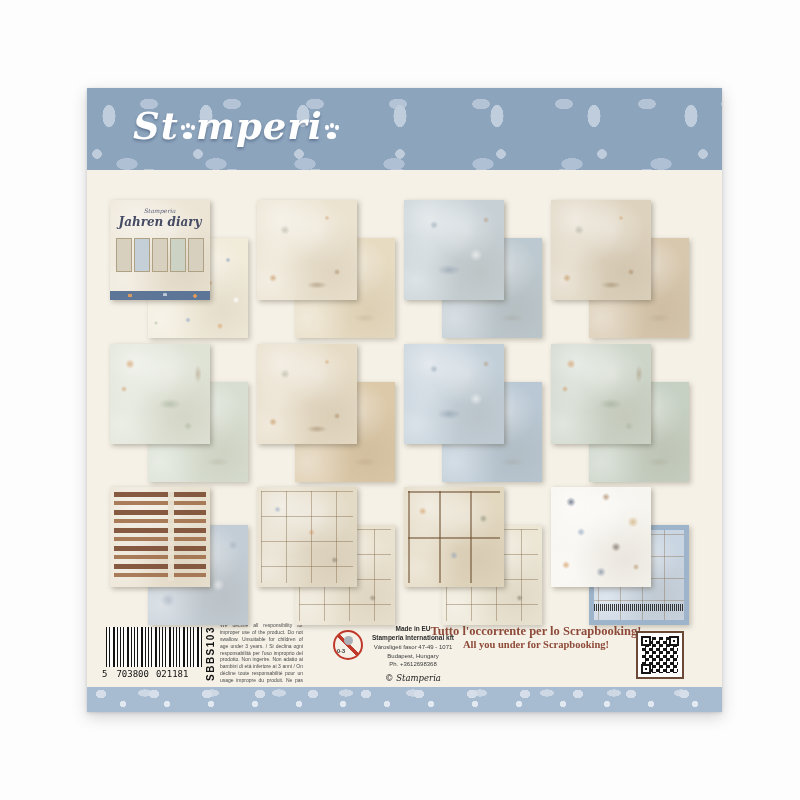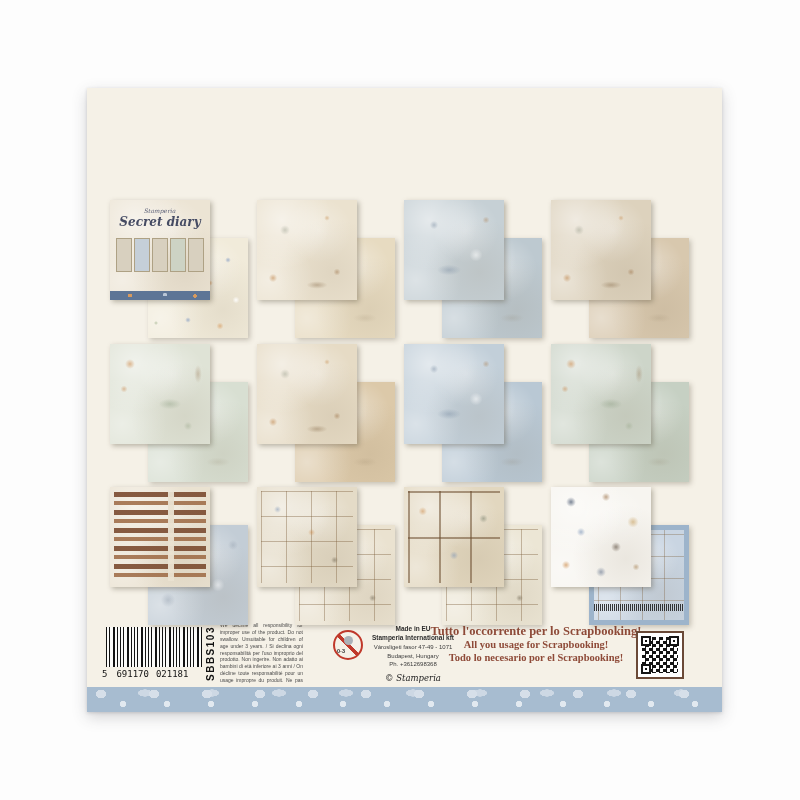--- a/index.html
+++ b/index.html
@@ -184,27 +184,30 @@
   .qr .f{position:absolute;width:10px;height:10px;border:2px solid #151515;background:#fff;box-sizing:border-box;}
   .qr .f::after{content:"";position:absolute;left:2px;top:2px;width:2px;height:2px;background:#151515;}
   .qr .f1{left:-1px;top:-1px;} .qr .f2{right:-1px;top:-1px;} .qr .f3{left:-1px;bottom:-1px;}
 </style>
 </head>
 <body>
 
 <div class="stage">
   <div class="package" style="background-color: rgb(245, 241, 231);">
 
+    <div class="band band-top" style="background-color: rgb(141, 164, 189);">
+      <div class="logo"><span>St</span><span class="paw"></span><span>mperi</span><span class="paw"></span></div>
+    </div>
 
     <div class="grid">
       <div class="tile">
         <div class="paper back v-floral" style="background-color: rgb(241, 235, 218);"></div>
         <div class="paper front v-cover" style="background-color: rgb(236, 228, 212);">
           <div class="cov-brand">Stamperia</div>
-          <div class="cov-title">Secret diary</div>
+          <div class="cov-title">Jahren diary</div>
           <div class="cov-thumbs">
               <i></i>
               <i></i>
               <i></i>
               <i></i>
               <i></i>
             </div>
           <div class="cov-strip"></div>
         </div>
       </div>
@@ -253,21 +256,21 @@
         <div class="paper front v-cutouts" style="background-color: rgb(247, 245, 240);"></div>
       </div>
     </div>
 
     <div class="infobar">
 
       <div class="barcode-block">
         <div class="bars"></div>
         <div class="bar-digits">
           <span>5</span>
-          <span>691170</span>
+          <span>703800</span>
           <span>021181</span>
         </div>
         <div class="sbbs">SBBS103</div>
       </div>
 
       <div class="disclaimer">We decline all responsibility for improper use of the product. Do not swallow. Unsuitable for children of age under 3 years. / Si declina ogni responsabilità per l'uso improprio del prodotto. Non ingerire. Non adatto ai bambini di età inferiore ai 3 anni / On décline toute responsabilité pour un usage impropre du produit. Ne pas ingérer. Ne convient pas aux enfants de moins de 36 mois. / Se declina toda responsabilidad sobre el uso impropio de este producto. No ingerir. No apto para niños menores de 3 años / Wir lehnen jede Verantwortung für unsachgemäßen Gebrauch des Produkts ab. Nicht verschlucken. Nicht geeignet für Kinder unter 3 Jahren.</div>
 
       <div class="prohibition">
         <span class="age">0-3</span>
       </div>
@@ -276,22 +279,21 @@
         <div class="b">Made in EU</div>
         <div class="b">Stamperia International kft</div>
         <div class="r">Városligeti fasor 47-49 - 1071</div>
         <div class="r">Budapest, Hungary</div>
         <div class="r">Ph. +3612698368</div>
         <div class="signature"><span>©</span> <span>Stamperia</span></div>
       </div>
 
       <div class="slogans" style="color: rgb(142, 74, 56);">
         <div class="l0">Tutto l'occorrente per lo Scrapbooking!</div>
-        <div class="l2">All you usage for Scrapbooking!</div>
-        <div class="l3">Todo lo necesario por el Scrapbooking!</div>
+        <div class="l2">All you under for Scrapbooking!</div>
       </div>
 
       <div class="qr">
         <div class="mods">
           <i class="f f1"></i>
             <i class="f f2"></i>
             <i class="f f3"></i>
         </div>
       </div>
     </div>

